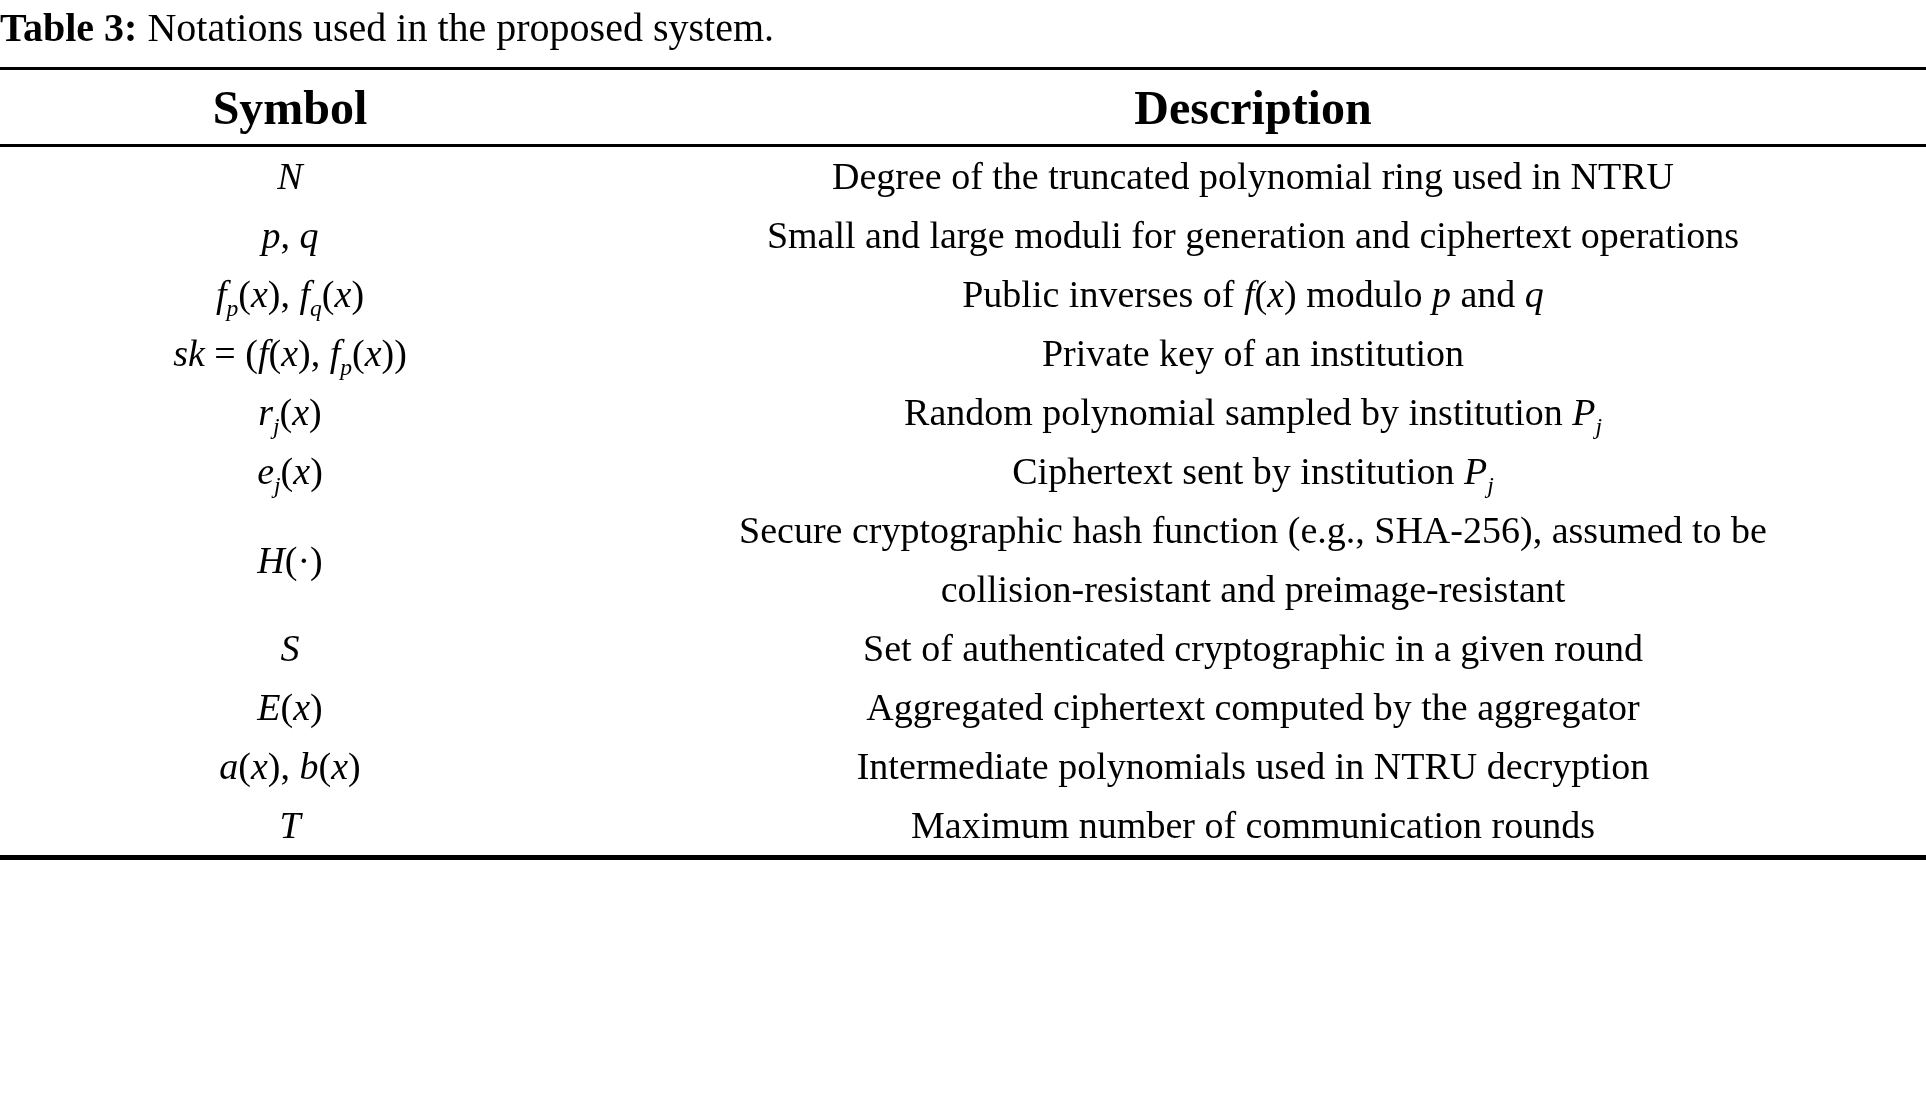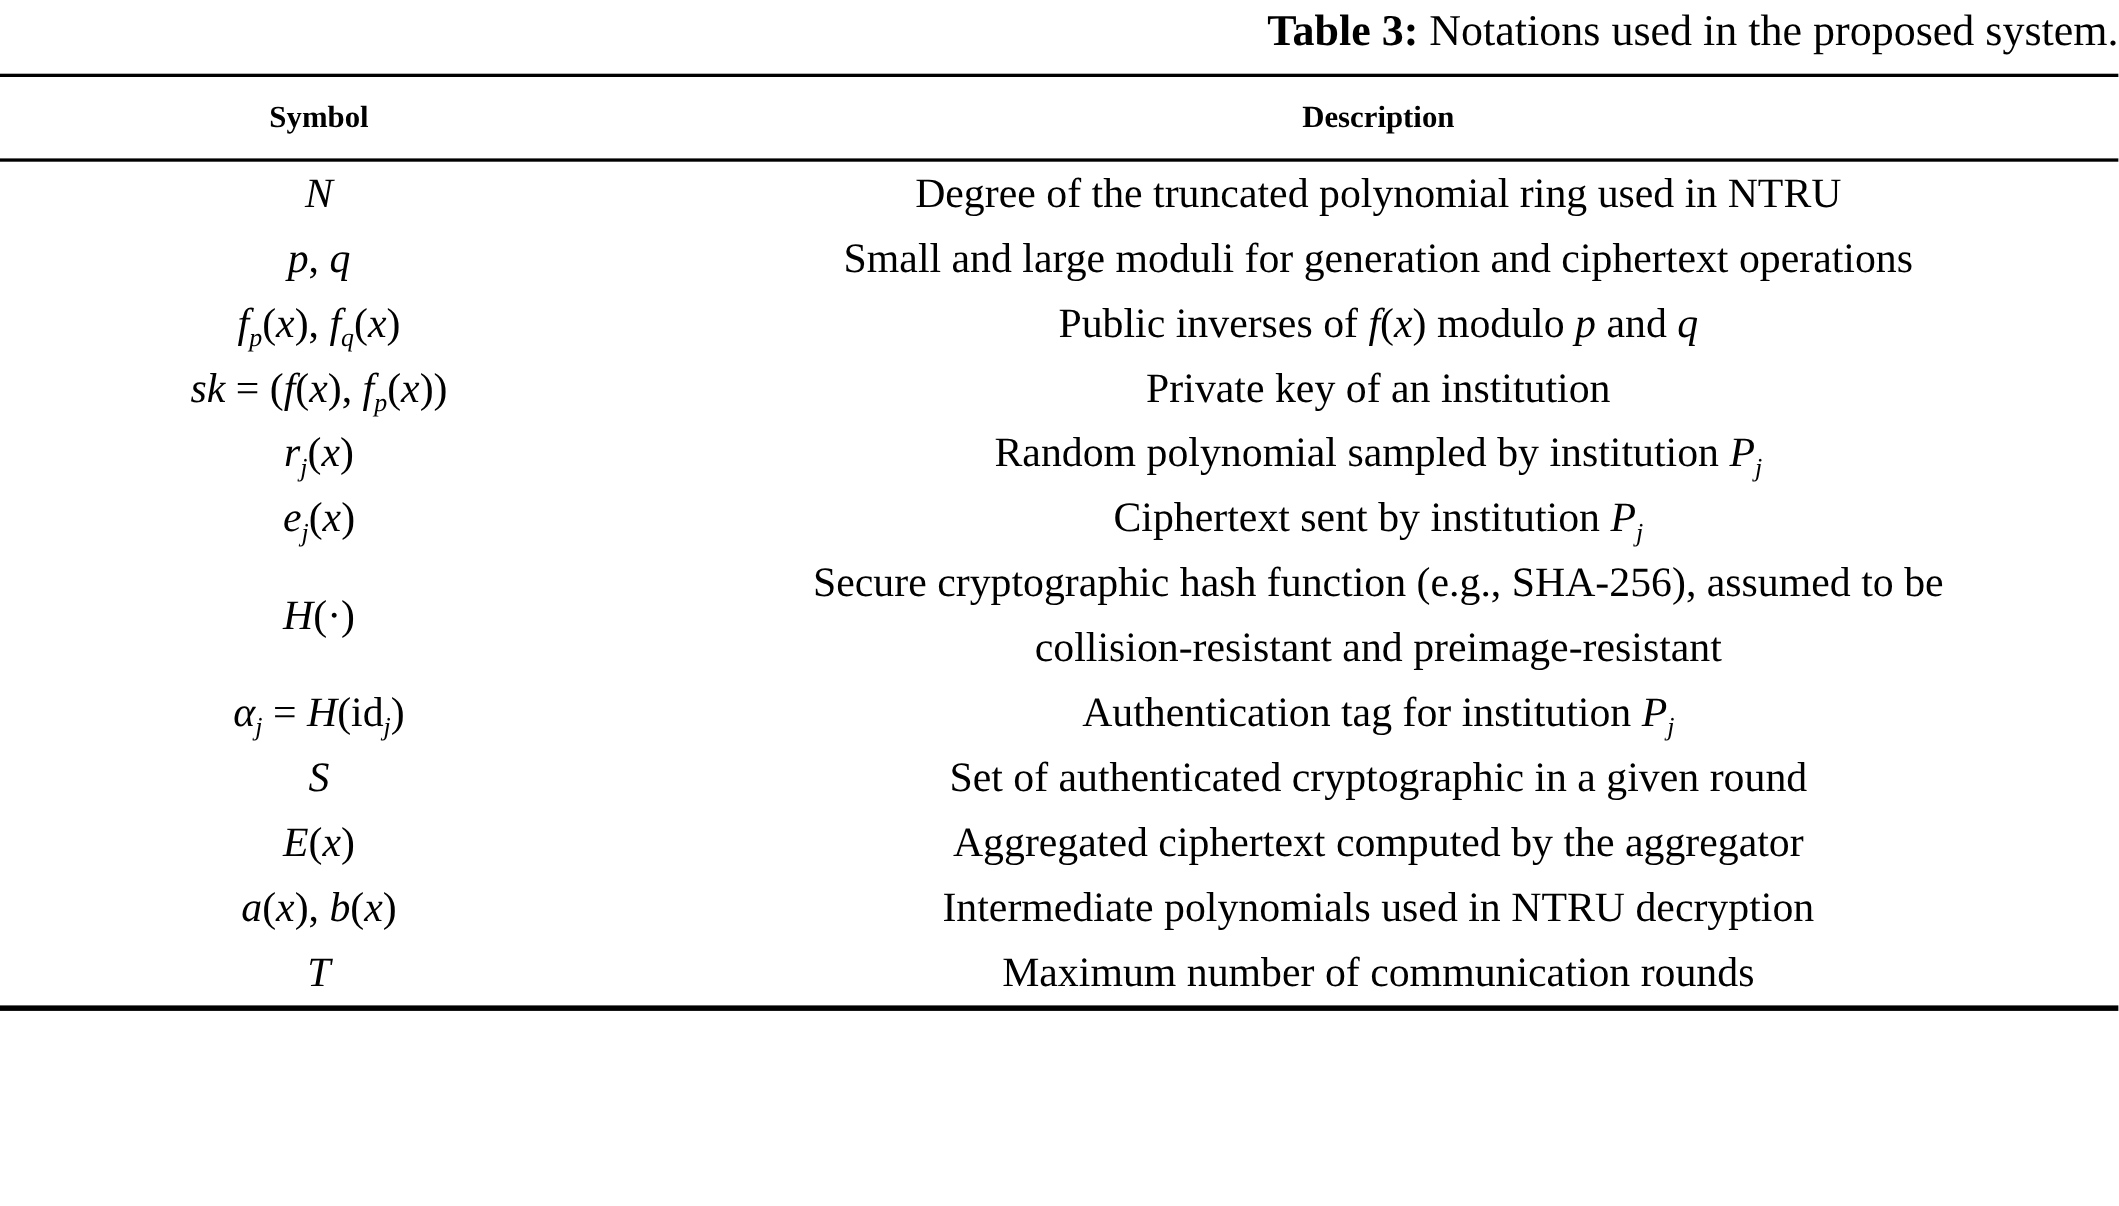--- a/index.html
+++ b/index.html
@@ -9,37 +9,37 @@
     height: 1096px;
     background: #ffffff;
     color: #000000;
     font-family: "Liberation Serif", "DejaVu Serif", serif;
     overflow: hidden;
   }
   .caption {
     box-sizing: border-box;
     height: 67px;
     padding-top: 6px;
-    text-align: right;
+    text-align: left;
     font-size: 40px;
     line-height: 44px;
   }
   .caption .bold { font-weight: bold; }
   table.notation-table {
     width: 1926px;
     border-collapse: collapse;
     table-layout: fixed;
     border-top: 3px solid #000000;
     border-bottom: 5px solid #000000;
   }
   thead tr { border-bottom: 3px solid #000000; }
   thead th {
     height: 74px;
     font-weight: bold;
-    font-size: 28px;
+    font-size: 48px;
     text-align: center;
     padding: 0;
     vertical-align: middle;
   }
   th.col-symbol, td.col-symbol { width: 580px; }
   tbody td {
     font-size: 38px;
     line-height: 59px;
     text-align: center;
     vertical-align: middle;
@@ -88,24 +88,20 @@
       </tr>
       <tr>
         <td class="col-symbol"><span class="it">e</span><sub class="it">j</sub><span>(</span><span class="it">x</span><span>)</span></td>
         <td class="col-desc"><span>Ciphertext sent by institution </span><span class="it">P</span><sub class="it">j</sub></td>
       </tr>
       <tr>
         <td class="col-symbol"><span class="it">H</span><span>(·)</span></td>
         <td class="col-desc"><span>Secure cryptographic hash function (e.g., SHA-256), assumed to be</span><br><span>collision-resistant and preimage-resistant</span></td>
       </tr>
       <tr>
-        <td class="col-symbol"><span class="it">α</span><sub class="it">j</sub><span> = </span><span class="it">H</span><span>(id</span><sub class="it">j</sub><span>)</span></td>
-        <td class="col-desc"><span>Authentication tag for institution </span><span class="it">P</span><sub class="it">j</sub></td>
-      </tr>
-      <tr>
         <td class="col-symbol"><span class="it">S</span></td>
         <td class="col-desc"><span>Set of authenticated cryptographic in a given round</span></td>
       </tr>
       <tr>
         <td class="col-symbol"><span class="it">E</span><span>(</span><span class="it">x</span><span>)</span></td>
         <td class="col-desc"><span>Aggregated ciphertext computed by the aggregator</span></td>
       </tr>
       <tr>
         <td class="col-symbol"><span class="it">a</span><span>(</span><span class="it">x</span><span>), </span><span class="it">b</span><span>(</span><span class="it">x</span><span>)</span></td>
         <td class="col-desc"><span>Intermediate polynomials used in NTRU decryption</span></td>

